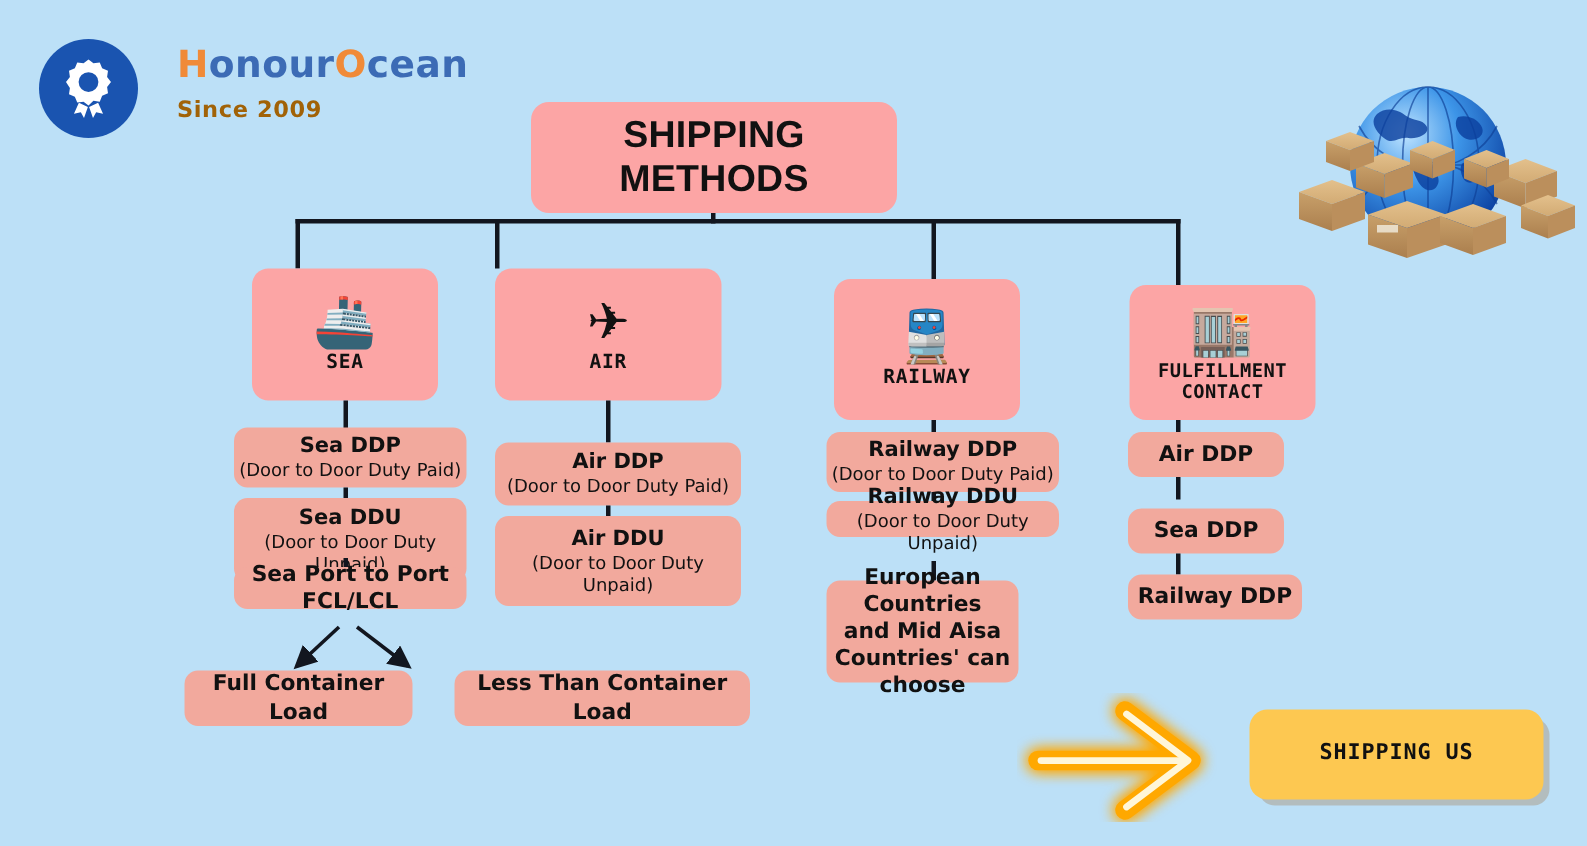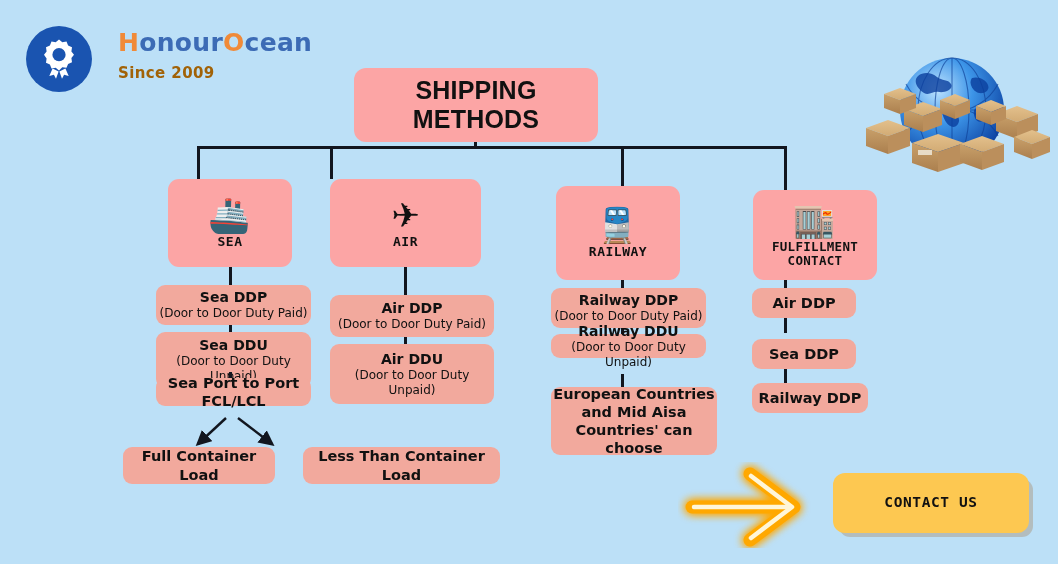--- a/index.html
+++ b/index.html
@@ -285,21 +285,21 @@
     <span class="lbl-sub">(Door to Door Duty Paid)</span>
   </div>
   <div class="conn vline" style="left:621px;top:328px;height:8px;"></div>
 
   <div class="box pink" style="left:551px;top:334px;width:155px;height:24px;">
     <span class="lbl-main">Railway DDU</span>
     <span class="lbl-sub">(Door to Door Duty Unpaid)</span>
   </div>
   <div class="conn vline" style="left:621px;top:374px;height:13px;"></div>
 
-  <div class="box pink" style="left:551px;top:387px;width:166px;height:68px;justify-content:center;">
+  <div class="box pink" style="left:551px;top:387px;width:128px;height:68px;justify-content:center;">
     <span class="lbl-one" style="white-space:pre-line;">European Countries
 and Mid Aisa
 Countries' can choose</span>
   </div>
 
   <div class="box orange mode-box" style="left:753px;top:190px;width:124px;height:90px;">
     <span class="mode-icon">🏬</span>
     <span class="mode-label small">FULFILLMENT</span>
     <span class="mode-label small">CONTACT</span>
   </div>
@@ -336,16 +336,16 @@
         <path d="M72,12 L116,45 L72,78"></path>
       </g>
       <g fill="none" stroke="#fff6d8" stroke-width="4.5" stroke-linecap="round" stroke-linejoin="round">
         <path d="M16,45 L110,45"></path>
         <path d="M73,14 L114,45 L73,76"></path>
       </g>
     </svg>
   </div>
 
   <div class="cta-btn">
-    <span class="cta-line">CONTACT US</span>
+    <span class="cta-line">SHIPPING US</span>
   </div>
 
 </div>
 
 </body></html>

